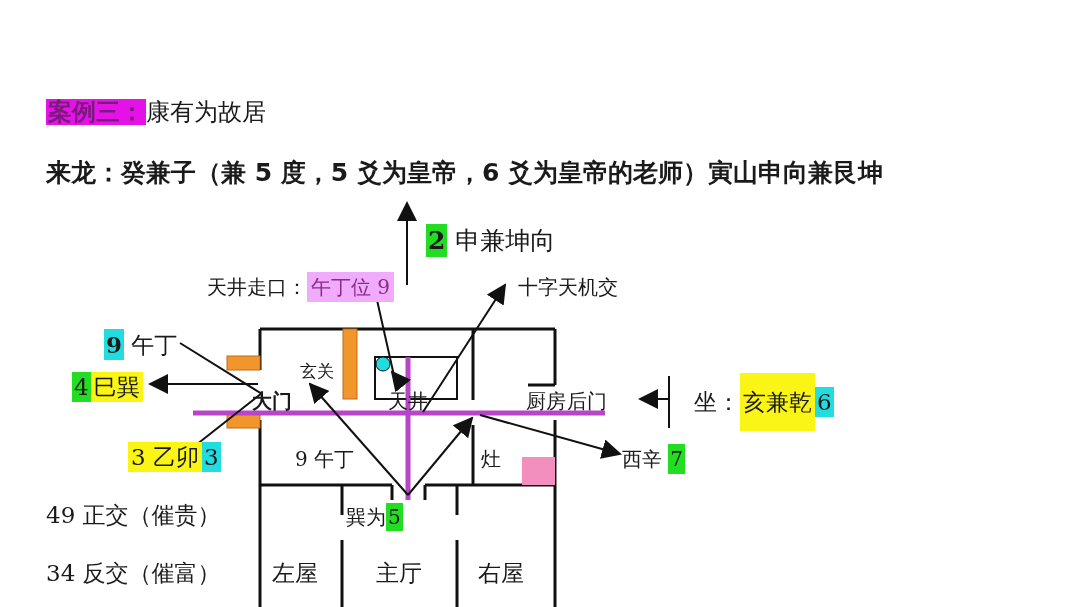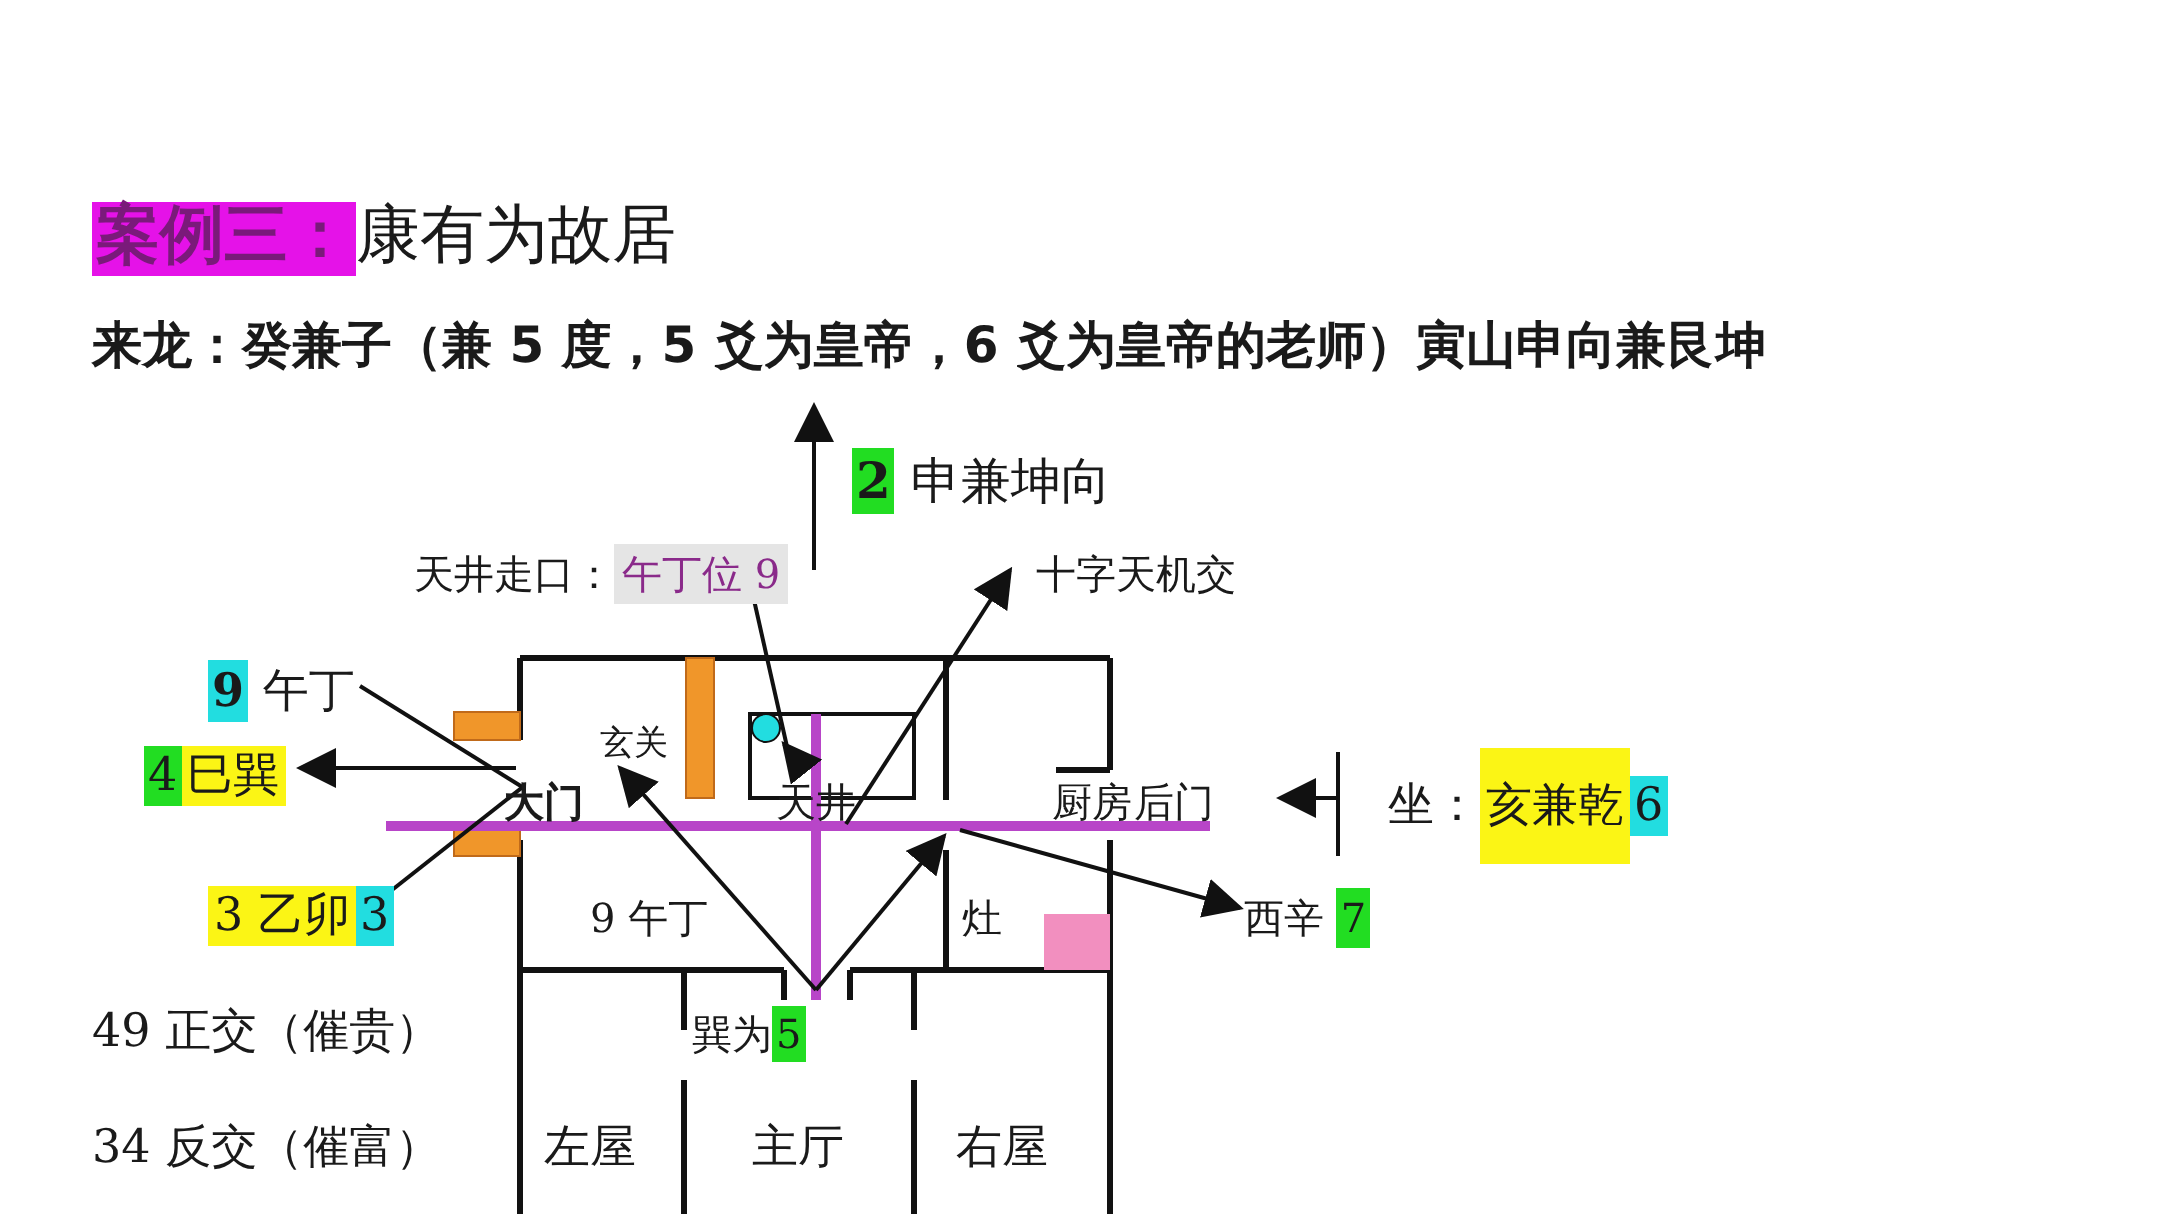--- a/index.html
+++ b/index.html
@@ -1,27 +1,27 @@
 <!DOCTYPE html>
 <html><head>
 <meta charset="utf-8">
 <style>
   html, body { margin:0; padding:0; background:#ffffff; }
   body { width:1080px; height:607px; position:relative; overflow:hidden;
          font-family:"DejaVu Serif","Liberation Serif",serif; color:#1a1a1a; }
   .abs { position:absolute; white-space:nowrap; }
   .title-hl { background:#e512e8; color:#7a1a7a; font-weight:bold; padding:0 2px; }
-  .title { font-size:32px; font-family:Liberation Mono, monospace; }
+  .title { font-size:24px; font-family:Liberation Serif, serif; }
   .line2 { font-size:25px; font-weight:bold; font-family:"DejaVu Sans","Liberation Sans",sans-serif; }
   .lbl { font-size:23px; font-family:"DejaVu Serif","Liberation Serif",serif; }
   .lbl-s { font-size:20px; font-family:"DejaVu Serif","Liberation Serif",serif; }
   .hl-yellow { background:#fbf515; }
   .hl-green { background:#22dd22; }
   .hl-cyan { background:#22dde0; }
-  .hl-magenta { background:#e5e5e5; color:#8a2a8a; }
+  .hl-magenta { background:#f0abfc; color:#8a2a8a; }
   .num-bold { font-weight:bold; }
   svg.plan { position:absolute; left:0; top:0; }
 </style>
 </head>
 <body>
 
 <div class="abs title" style="left:46px; top:96px;">
   <span class="title-hl">案例三：</span><span>康有为故居</span>
 </div>
 
@@ -100,21 +100,21 @@
 <div class="abs lbl-s" style="left:518px; top:274px;">十字天机交</div>
 
 <div class="abs lbl" style="left:104px; top:330px;">
   <span class="hl-cyan num-bold" style="padding:2px 2px;">9</span>
   <span>午丁</span>
 </div>
 <div class="abs lbl" style="left:72px; top:372px;">
   <span class="hl-green" style="padding:2px 2px;">4</span><span class="hl-yellow" style="padding:2px 3px;">巳巽</span>
 </div>
 <div class="abs lbl" style="left:104px; top:442px;">
-  <span class="hl-yellow" style="padding:2px 3px;">3 乙卯</span><span class="hl-cyan" style="padding:2px 2px;">3</span>
+  <span class="hl-yellow" style="padding:2px 3px;margin-left:24px;">3 乙卯</span><span class="hl-cyan" style="padding:2px 2px;">3</span>
 </div>
 
 <div class="abs lbl-s" style="left:300px; top:336px; font-size:17px;margin-top:24px;">玄关</div>
 <div class="abs lbl-s" style="left:252px; top:388px;font-weight:bold;">大门</div>
 <div class="abs lbl-s" style="left:388px; top:388px;">天井</div>
 <div class="abs lbl-s" style="left:490px; top:388px;margin-left:36px;">厨房</div>
 <div class="abs lbl-s" style="left:567px; top:388px;">后门</div>
 <div class="abs lbl-s" style="left:295px; top:446px;">9 午丁</div>
 <div class="abs lbl-s" style="left:481px; top:446px;">灶</div>
 <div class="abs lbl-s" style="left:346px; top:504px;">

